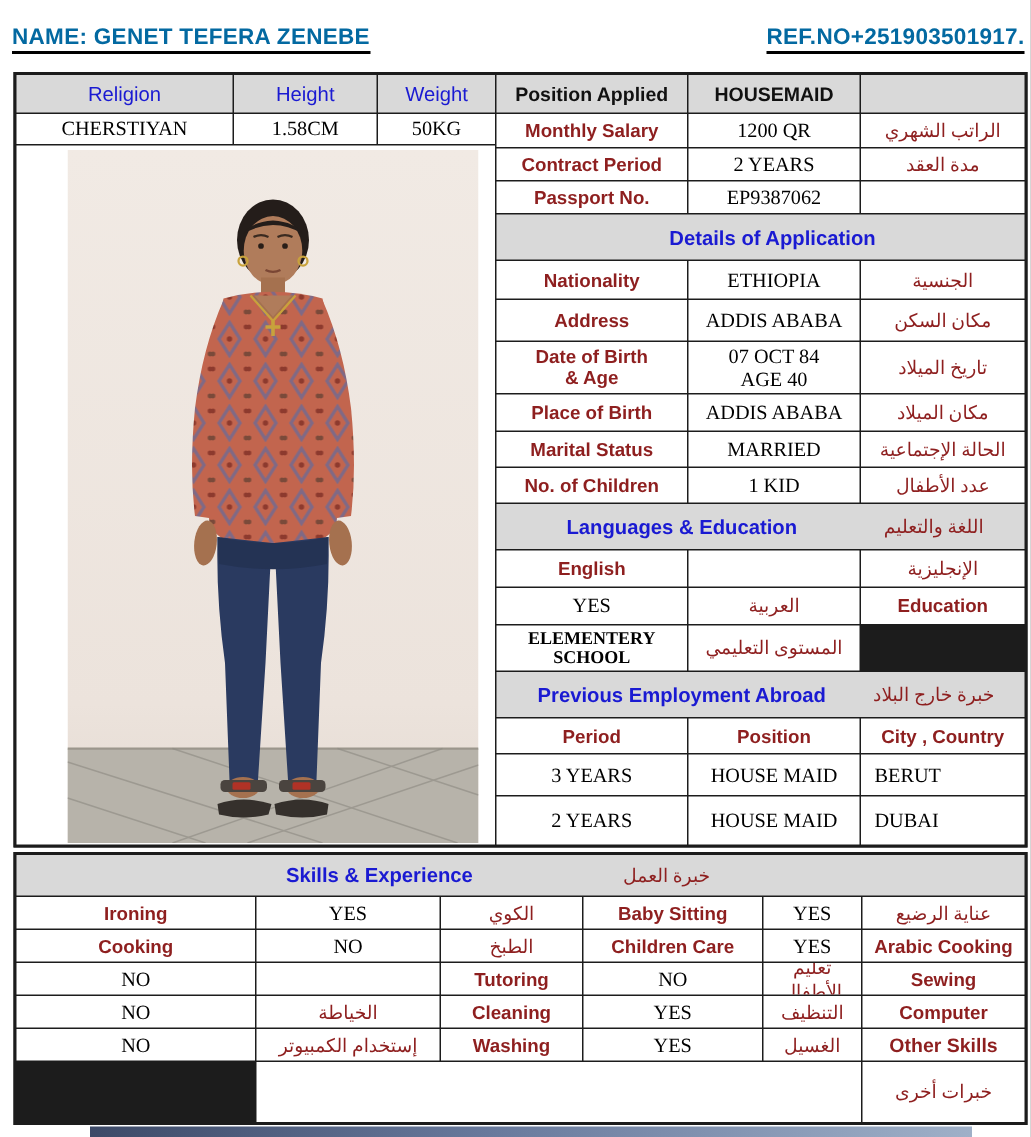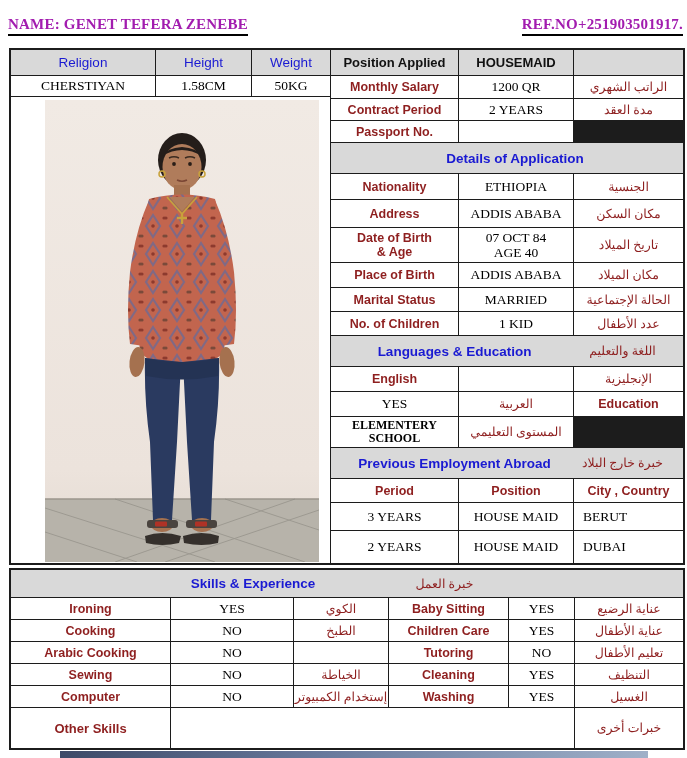--- a/index.html
+++ b/index.html
@@ -2,22 +2,22 @@
 <html><head>
 <meta charset="utf-8">
 <style>
   html,body { margin:0; padding:0; background:#fff; }
   .page { position:relative; width:687px; height:758px; background:#fff;
           font-family:"Liberation Serif", serif; overflow:hidden; }
 
   
   .topline { position:absolute; top:16px; left:8px; width:675px;
              display:flex; justify-content:space-between; }
-  .doc-title { font-family:Liberation Serif, serif; font-weight:bold; font-size:15px;
-               color:#a21caf; border-bottom:2px solid #000; padding-bottom:1px; letter-spacing:.2px; }
+  .doc-title { font-family:Liberation Sans, sans-serif; font-weight:bold; font-size:15px;
+               color:#0369a1; border-bottom:2px solid #000; padding-bottom:1px; letter-spacing:.2px; }
 
   
   .main-tables { position:absolute; top:48px; left:9px; width:676px; height:517px;
                  display:grid; grid-template-columns:319px 1fr; gap:1px;
                  background:#1c1c1c; border:2px solid #1c1c1c; box-sizing:border-box; }
   .tbl { display:grid; gap:1px; background:#1c1c1c; }
   .left-tbl  { grid-template-columns:144px 95px 1fr; grid-template-rows:25px 20px 1fr; }
   .right-tbl { grid-template-columns:127px 114px 1fr;
                grid-template-rows:25px 22px 21px 21px 30px 25px 27px 34px 24px 23px 23px 30px 24px 24px 30px 30px 23px 27px 1fr; }
   .cell { background:#fff; display:flex; align-items:center; justify-content:center;
@@ -167,20 +167,21 @@
 
       <div class="cell lbl">Monthly Salary</div>
       <div class="cell val">1200 QR</div>
       <div class="cell ar" dir="rtl">الراتب الشهري</div>
 
       <div class="cell lbl">Contract Period</div>
       <div class="cell val">2 YEARS</div>
       <div class="cell ar" dir="rtl">مدة العقد</div>
 
       <div class="cell lbl">Passport No.</div>
+      <div class="cell val">EP9387062</div>
       <div class="cell ar" dir="rtl"></div>
 
       <div class="cell gray sect span3">Details of  Application</div>
 
       <div class="cell lbl pre">Nationality</div>
       <div class="cell val">ETHIOPIA</div>
       <div class="cell ar" dir="rtl">الجنسية</div>
 
       <div class="cell lbl pre">Address</div>
       <div class="cell val">ADDIS ABABA</div>
@@ -255,21 +256,20 @@
     <div class="cell ar" dir="rtl">الكوي</div>
     <div class="cell lbl">Baby Sitting</div>
     <div class="cell val">YES</div>
     <div class="cell ar" dir="rtl">عناية الرضيع</div>
 
     <div class="cell lbl">Cooking</div>
     <div class="cell val">NO</div>
     <div class="cell ar" dir="rtl">الطبخ</div>
     <div class="cell lbl">Children Care</div>
     <div class="cell val">YES</div>
-    <div class="cell ar" dir="rtl">عناية الأطفال</div>
 
     <div class="cell lbl">Arabic Cooking</div>
     <div class="cell val">NO</div>
     <div class="cell ar" dir="rtl"></div>
     <div class="cell lbl">Tutoring</div>
     <div class="cell val">NO</div>
     <div class="cell ar" dir="rtl">تعليم الأطفال</div>
 
     <div class="cell lbl">Sewing</div>
     <div class="cell val">NO</div>

